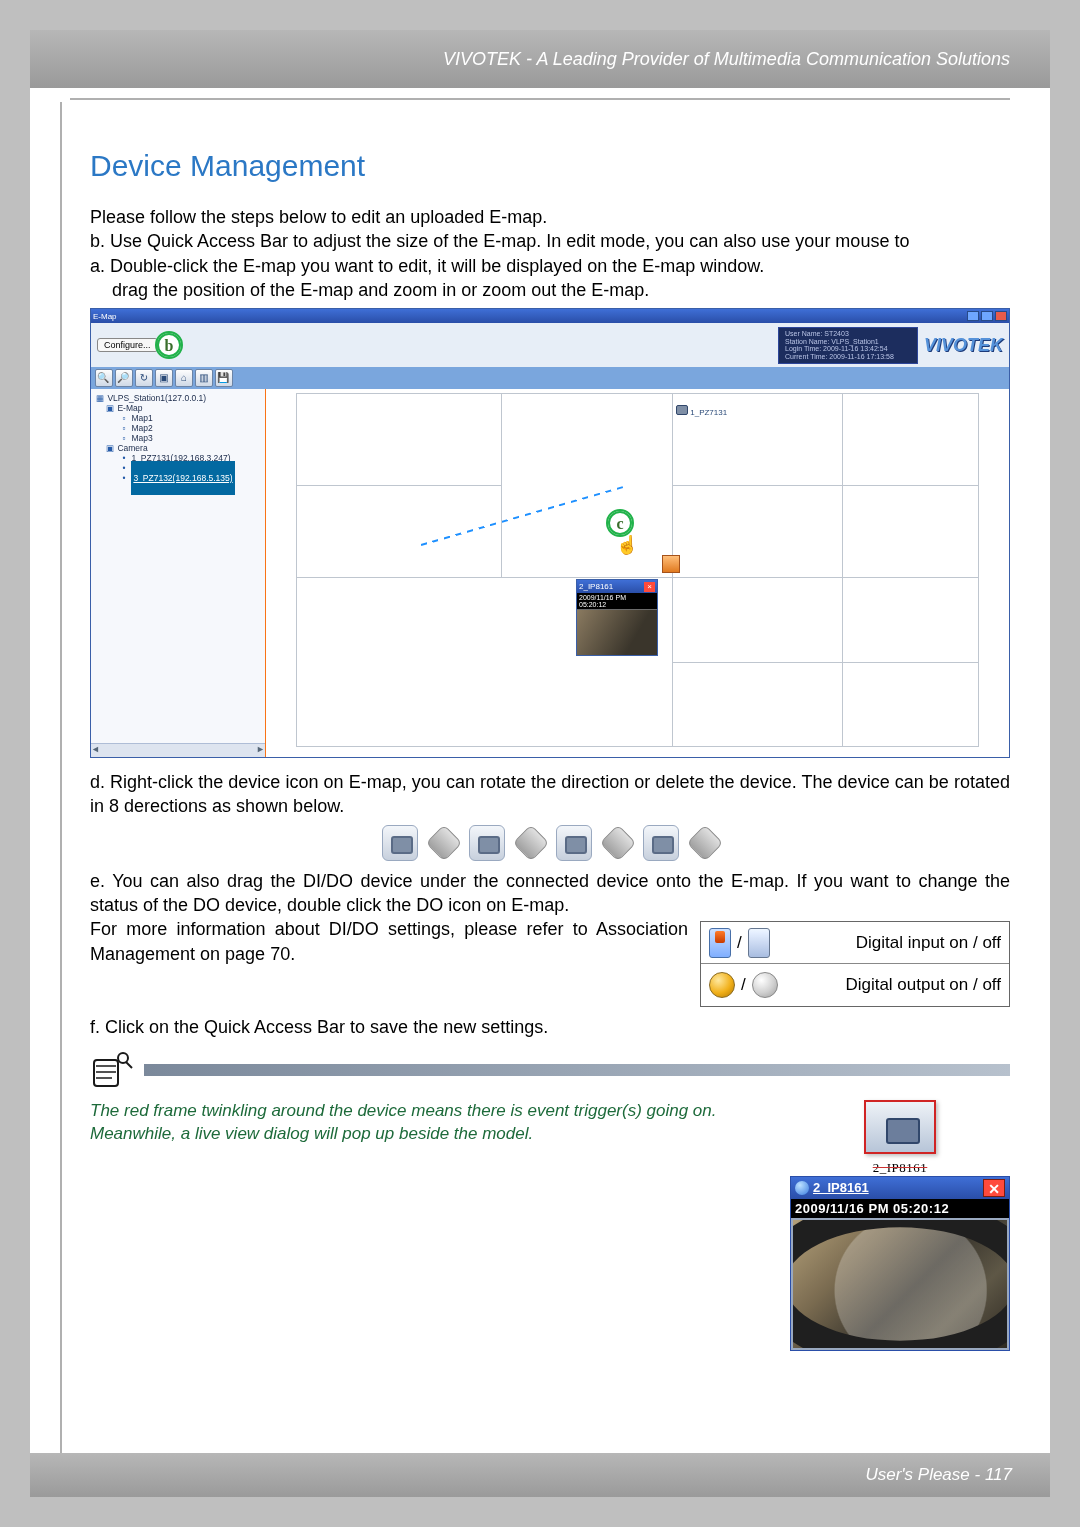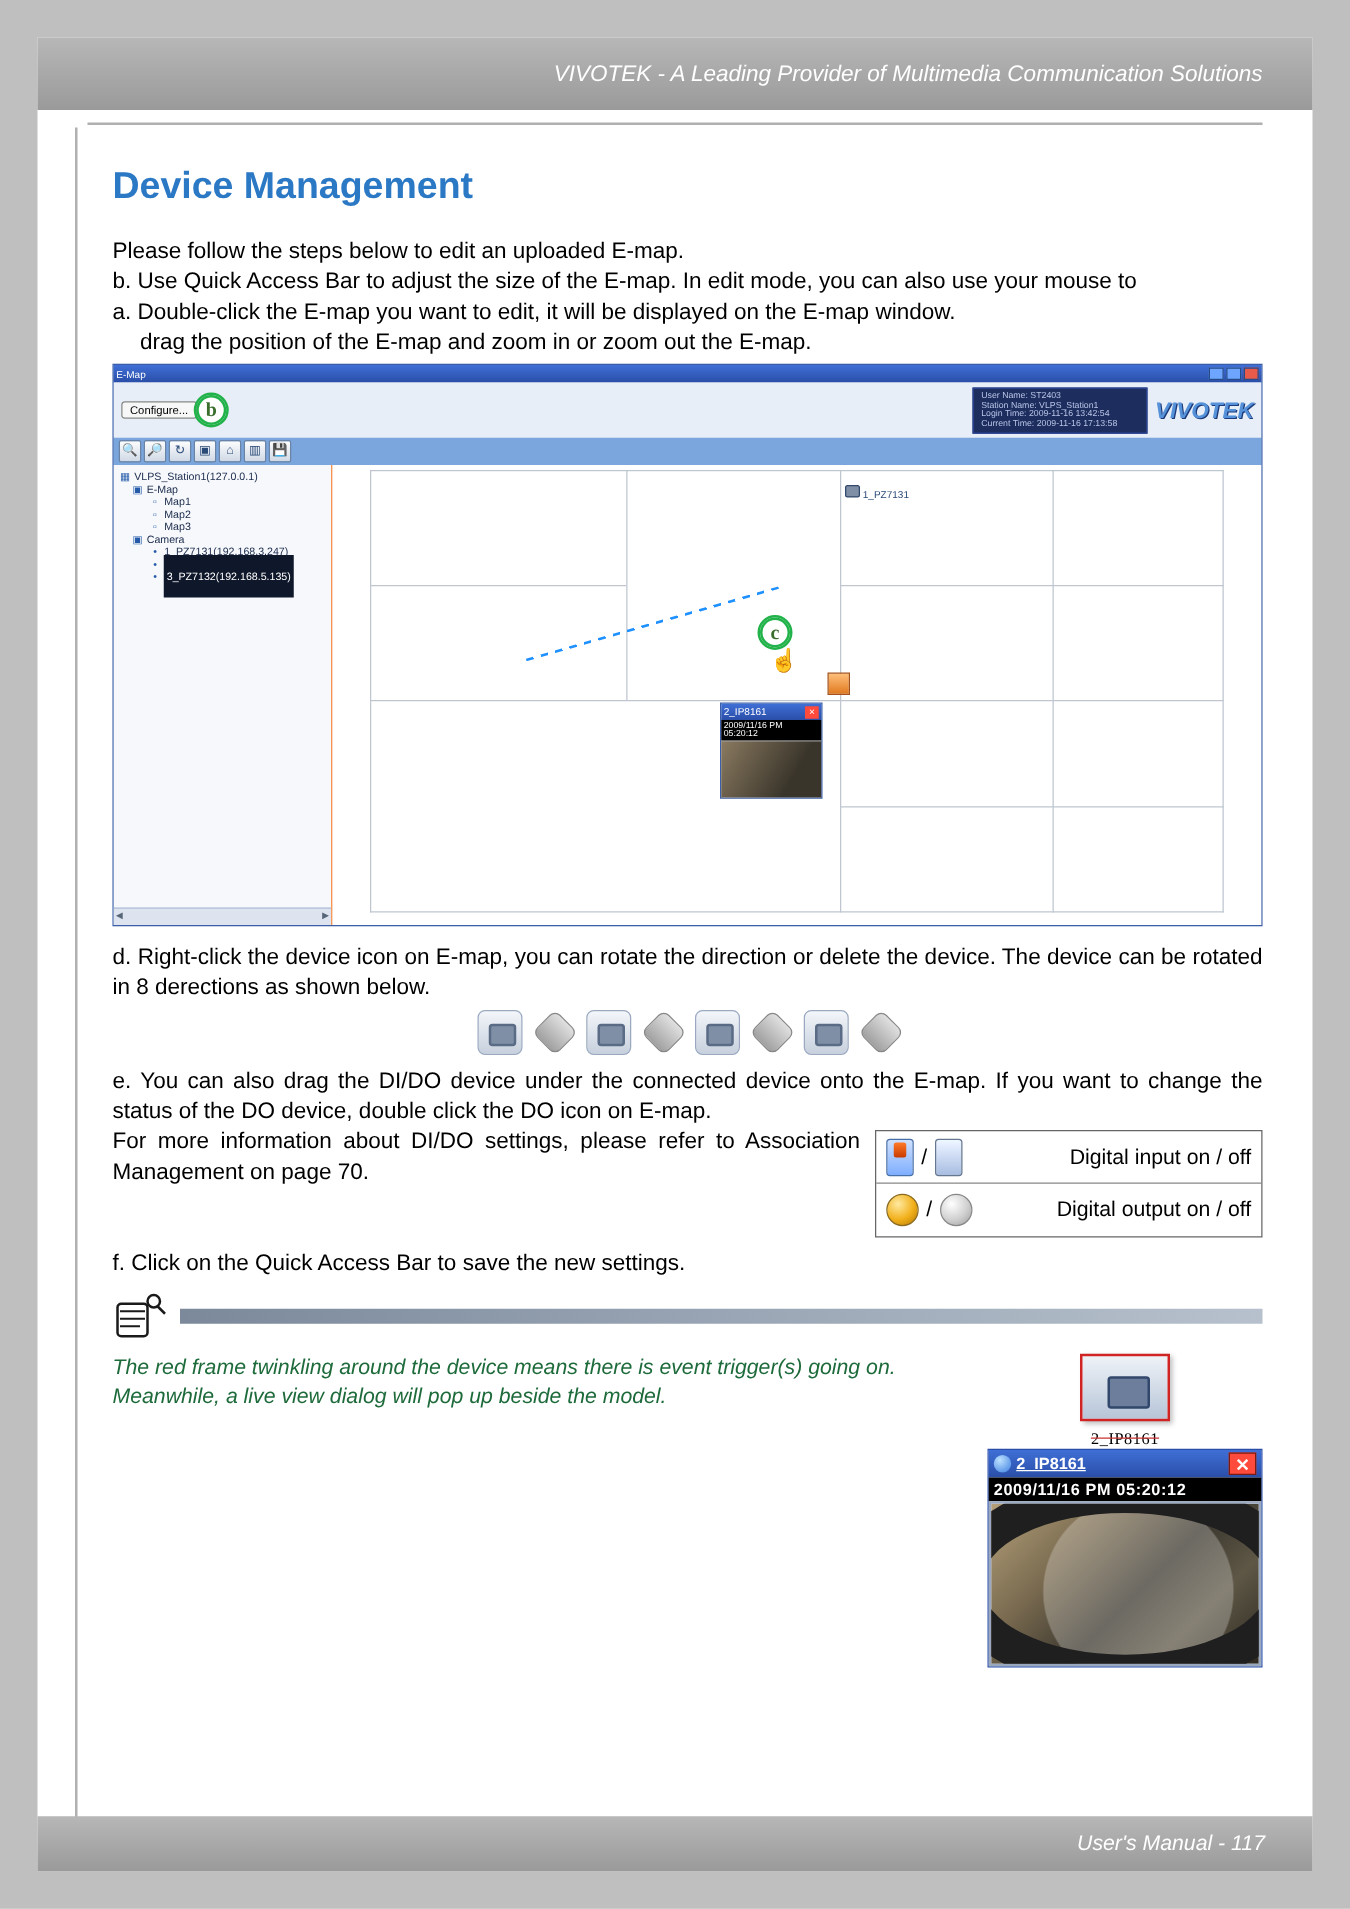--- a/index.html
+++ b/index.html
@@ -39,23 +39,24 @@
     top: 72px;
     bottom: 40px;
     width: 2px;
     background: #b0b0b0;
   }
   .content {
     padding: 30px 40px 0 60px;
   }
   h1 {
     color: #2b78c5;
-    font-weight: 700;
+    font-weight: 400;
     font-size: 30px;
     margin-bottom: 22px;
+    margin-top: 17px;
   }
   .body-text {
     font-size: 18px;
     color: #000;
     line-height: 1.35;
   }
   .step { margin-left: 0; }
   .step-indent { padding-left: 22px; }
   .screenshot-app {
     margin: 6px 0 12px 0;
@@ -137,21 +138,21 @@
     border-right: 1px solid #f97316;
     background: #f6f8fc;
     font-size: 8.5px;
     color: #1a2a4a;
     padding: 4px 4px;
     position: relative;
     overflow: hidden;
   }
   .tree-line { white-space: nowrap; }
   .tree-ico { display: inline-block; width: 10px; text-align: center; color: #245aa8; }
-  .tree-sel { background: #0f172a; color: #fff; padding: 12px 2px; }
+  .tree-sel { background: #0369a1; color: #fff; padding: 12px 2px; text-decoration: underline; }
   .tree-scroll { position: absolute; left: 0; right: 0; bottom: 0; height: 14px; background: #dde4ef; border-top: 1px solid #aebdd6; display: flex; justify-content: space-between; font-size: 9px; color: #567; }
   .map-panel {
     flex: 1;
     background: #fff;
     position: relative;
     overflow: hidden;
   }
   .floorplan {
     position: absolute;
     left: 30px; top: 4px; right: 30px; bottom: 10px;
@@ -514,16 +515,16 @@
         <div class="img"></div>
       </div>
     </div>
 
     <p class="note-text">The red frame twinkling around the device means there is event trigger(s) going on.</p>
     <p class="note-text">Meanwhile, a live view dialog will pop up beside the model.</p>
 
   </div>
 
   <div class="footer">
-    <span>User's Manual - </span><span>117</span>
+    <span>User's Please - </span><span>117</span>
   </div>
 
 </div>
 
 </body></html>

